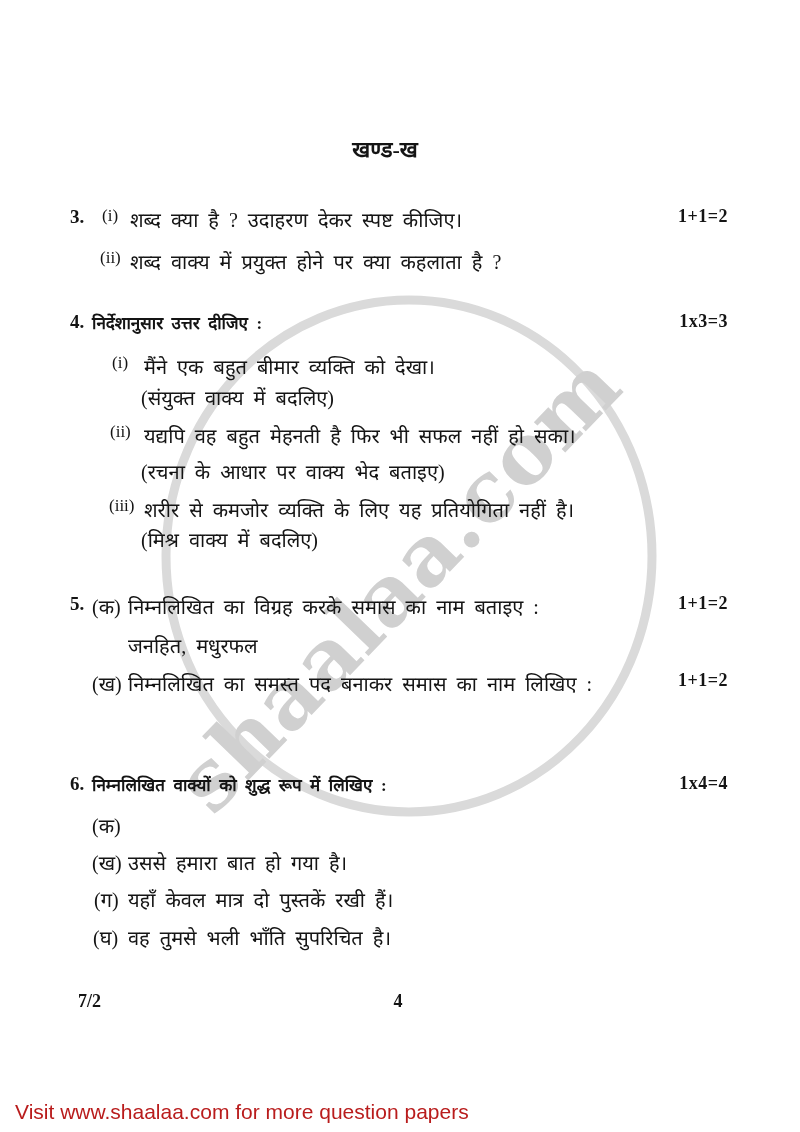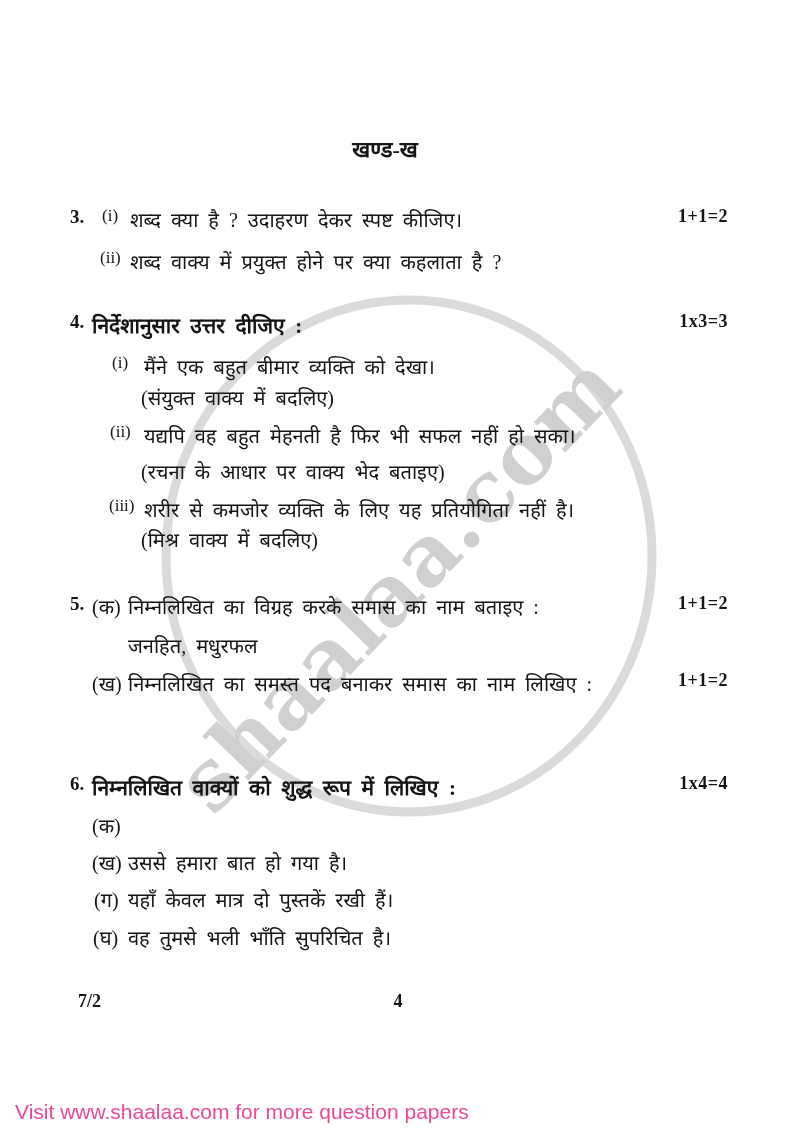--- a/index.html
+++ b/index.html
@@ -15,27 +15,27 @@
   
   .content{position:absolute;left:0;top:8px;width:800px;height:804px;z-index:1;}
   .section-title{position:absolute;top:125px;left:0;right:30px;text-align:center;
                  font-weight:700;font-size:22px;word-spacing:0.1em;}
   .row{position:absolute;left:0;width:100%;height:30px;}
   .row span{position:absolute;top:0;white-space:nowrap;}
   .qnum{left:70px;font-weight:700;font-size:19px;}
   .ilabel{font-size:17px;}
   .ilabel.dev{font-size:20px;}
   .qtext{font-size:20px;word-spacing:0.25em;}
-  .qtext.bold{font-weight:700;font-size:21px;}
+  .qtext.bold{font-weight:700;font-size:17px;}
   .marks{right:72px;top:4px;font-weight:700;font-size:18px;letter-spacing:0.5px;}
   .footer-code{position:absolute;left:78px;top:983px;font-weight:700;font-size:18px;}
   .footer-page{position:absolute;left:0;width:796px;top:983px;text-align:center;
                font-weight:700;font-size:18px;}
   .visit{position:absolute;left:15px;top:1092px;font-family:"Liberation Sans",sans-serif;
-         font-size:21px;color:#ec4899;}
+         font-size:21px;color:#b91c1c;}
 </style>
 </head>
 <body>
 
 <div class="page">
 
   <div class="wm">
     <svg class="wm-svg" width="800" height="1132">
       <ellipse cx="409" cy="556" rx="243" ry="256" fill="none" stroke="#dadada" stroke-width="9"></ellipse>
     </svg>

